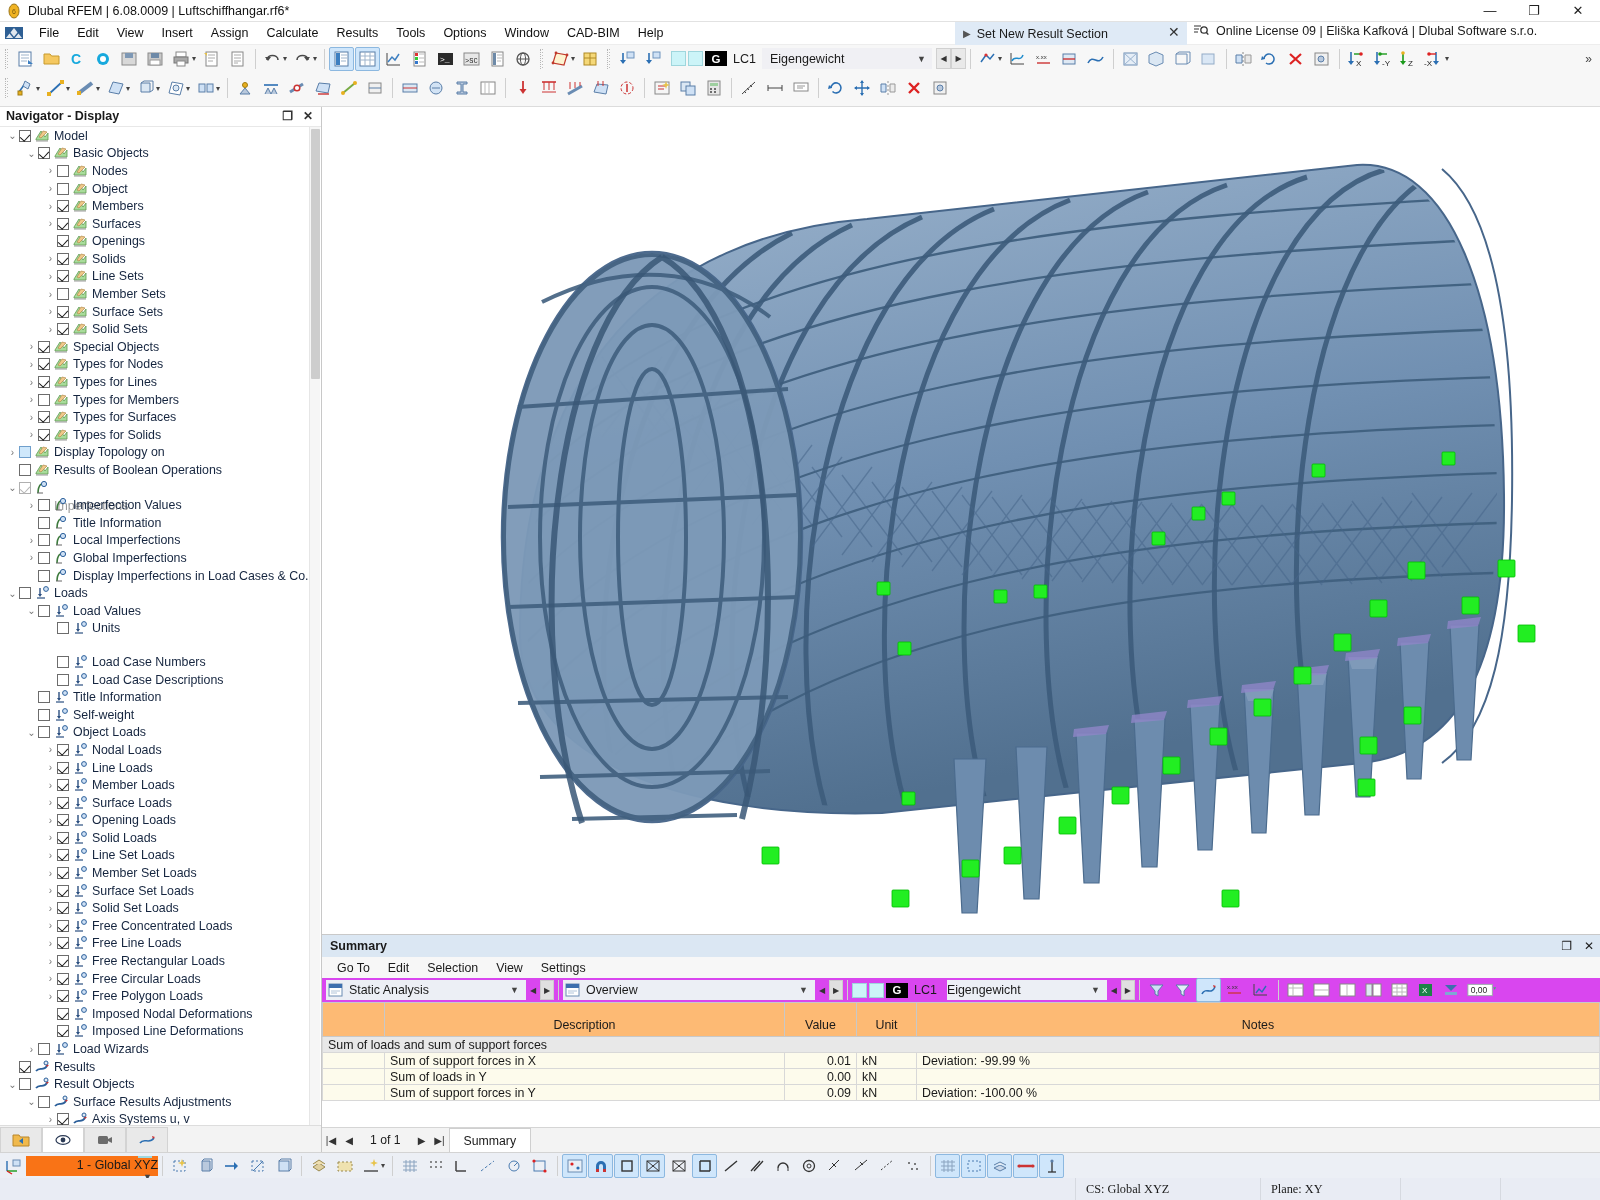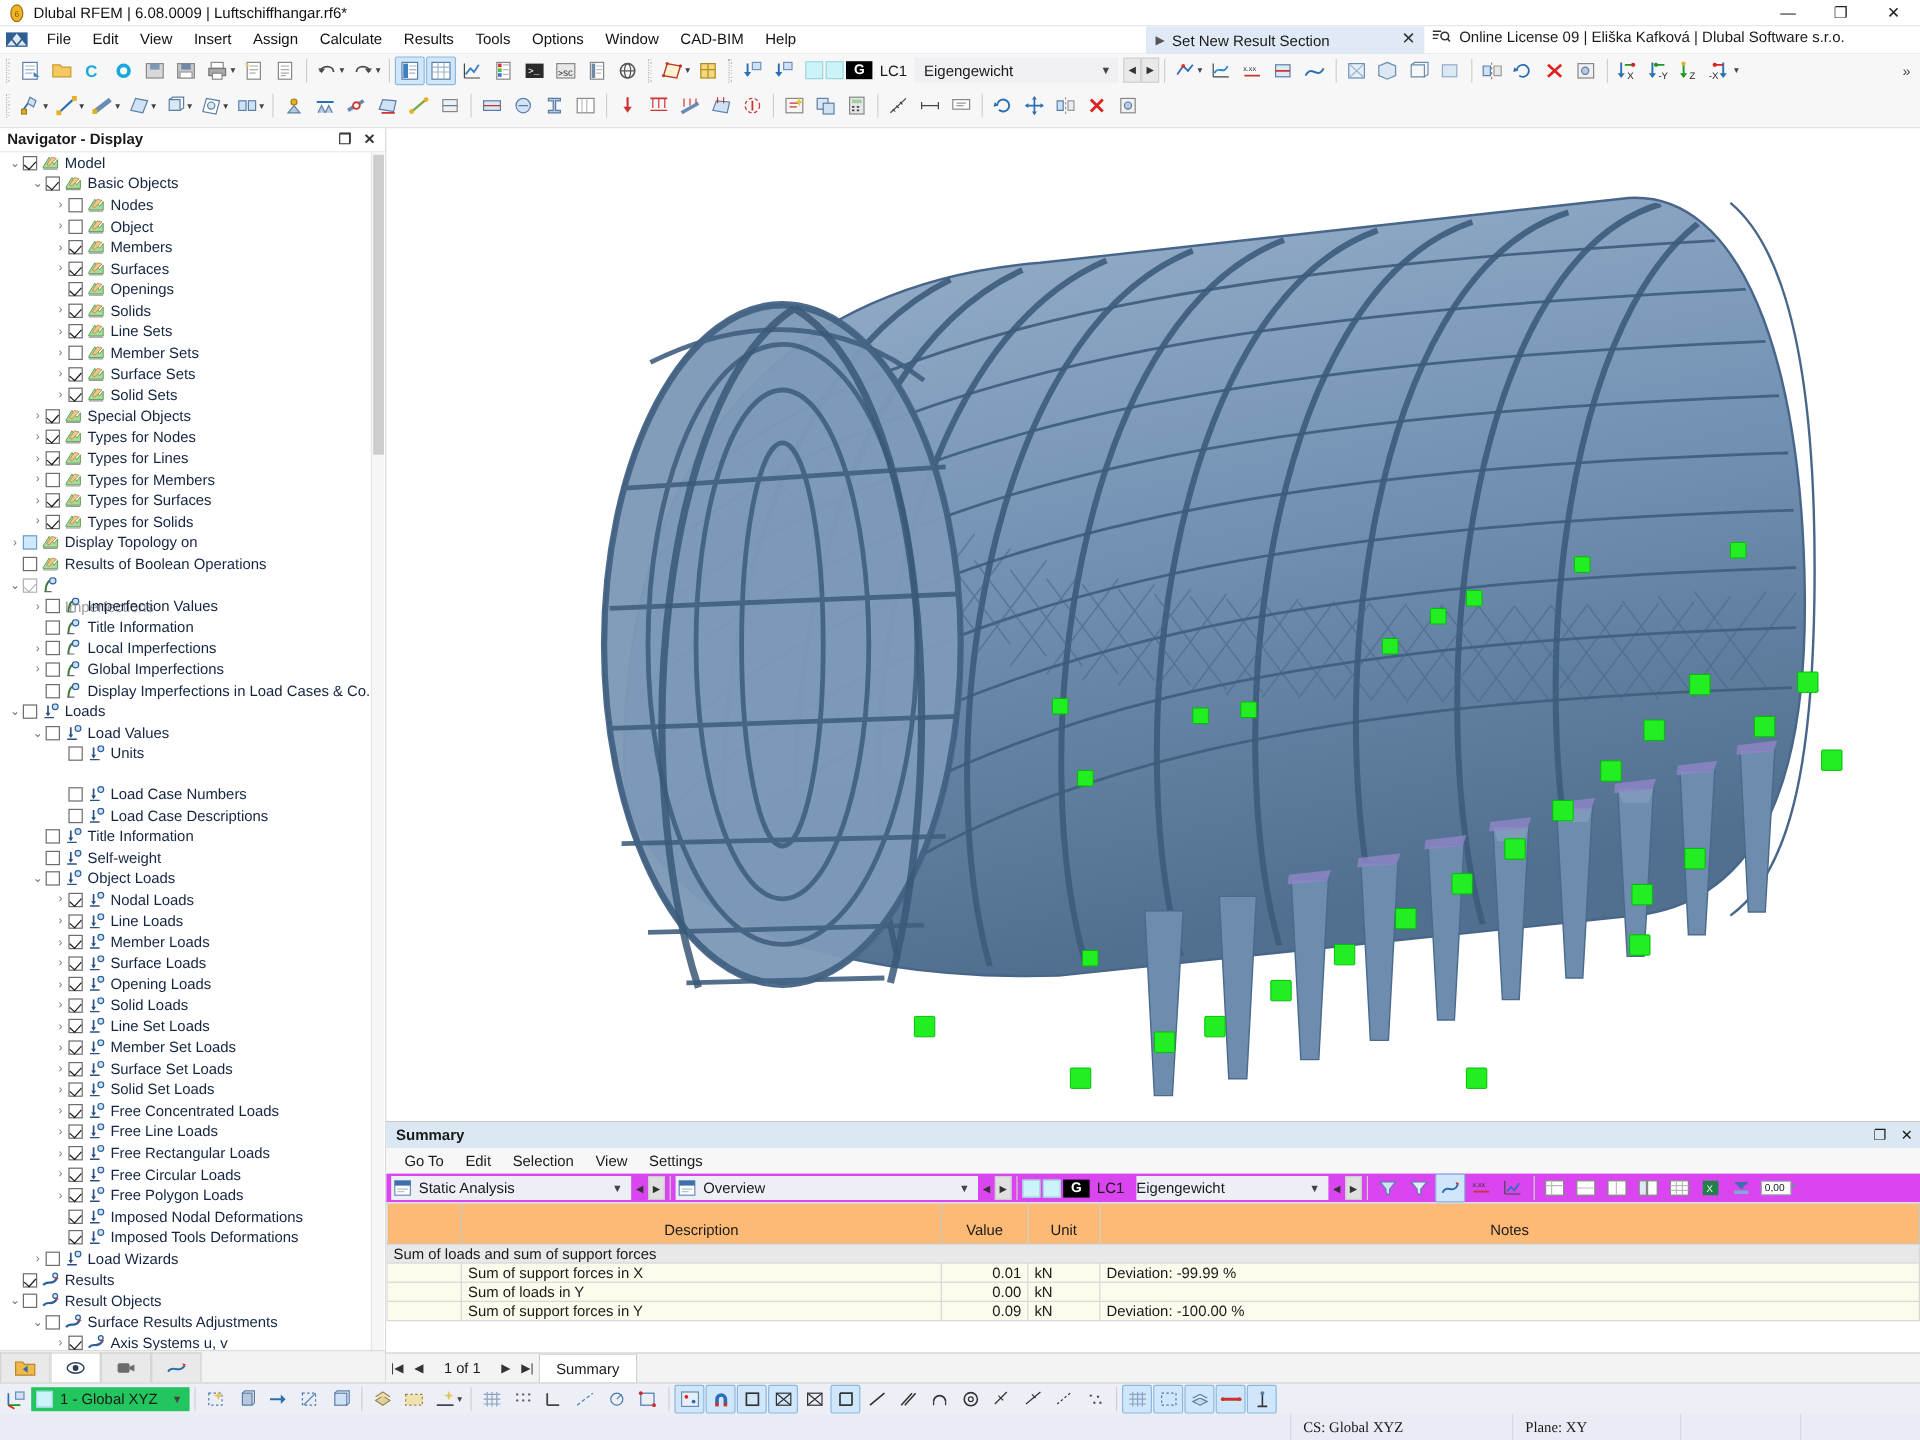--- a/index.html
+++ b/index.html
@@ -122,21 +122,21 @@
   td.desc { padding-left:10px; }
   .pagerbar { height:25px; display:flex; align-items:center; background:#f3f3f3; border-top:1px solid #d5d5d5;}
   .pagerbar .pbtn { width:18px; text-align:center; color:#333; font-size:10px;}
   .pagerbar .ptxt { font-size:12.2px; padding:0 12px;}
   .pagertab { height:24px; padding:0 14px; display:flex;align-items:center; background:#fff; border:1px solid #cfcfcf; border-bottom:none; font-size:12.3px;}
 
   
   .bottombar { flex:0 0 26px; background:#eceff5; display:flex; align-items:center; border-top:1px solid #d3d3d3; }
   .statusbar { flex:0 0 22px; background:#e9ecf4; display:flex; align-items:center; font-size:12.3px; }
   .statuscell { padding:0 10px; height:22px; display:flex; align-items:center; border-right:1px solid #d6d9e0;font-family:Liberation Serif, serif;}
-  .cssel { width:132px; height:20px; background:#22c55e; display:flex; align-items:center; font-size:12.4px; padding-left:4px;}
+  .cssel { width:132px; height:20px; background:#f97316; display:flex; align-items:flex-end; font-size:12.4px; padding-left:4px;flex-direction:column;}
   .cssel .c { margin-left:auto; margin-right:6px; font-size:9px; color:#444;}
   .csw { width:14px;height:14px;background:#ccf4f8;border:1px solid #9ed8df; margin-right:6px;}
 
   svg { display:block; }
 </style>
 </head>
 <body>
 
 <div id="app">
 
@@ -1349,21 +1349,21 @@
             <span class="exp empty">·</span>
             <span class="cb on"></span>
             <span class="ticon">
               <svg width="15" height="14" viewBox="0 0 15 14">
                 <path d="M5 2v7" stroke="#2b4f80" stroke-width="1.4"></path>
                 <path d="M3 8l2 3 2-3z" fill="#2b4f80"></path>
                 <path d="M2 12h8" stroke="#2b4f80" stroke-width="1.2"></path>
                 <circle cx="11" cy="3" r="2.4" fill="#cfe1f5" stroke="#2b5f9a"></circle>
               </svg>
             </span>
-            <span class="tlabel">Imposed Tools Deformations</span>
+            <span class="tlabel">Imposed Line Deformations</span>
           </div>
           <div class="trow" style="padding-left: 25px;">
             <span class="exp">›</span>
             <span class="cb"></span>
             <span class="ticon">
               <svg width="15" height="14" viewBox="0 0 15 14">
                 <path d="M5 2v7" stroke="#2b4f80" stroke-width="1.4"></path>
                 <path d="M3 8l2 3 2-3z" fill="#2b4f80"></path>
                 <path d="M2 12h8" stroke="#2b4f80" stroke-width="1.2"></path>
                 <circle cx="11" cy="3" r="2.4" fill="#cfe1f5" stroke="#2b5f9a"></circle>

